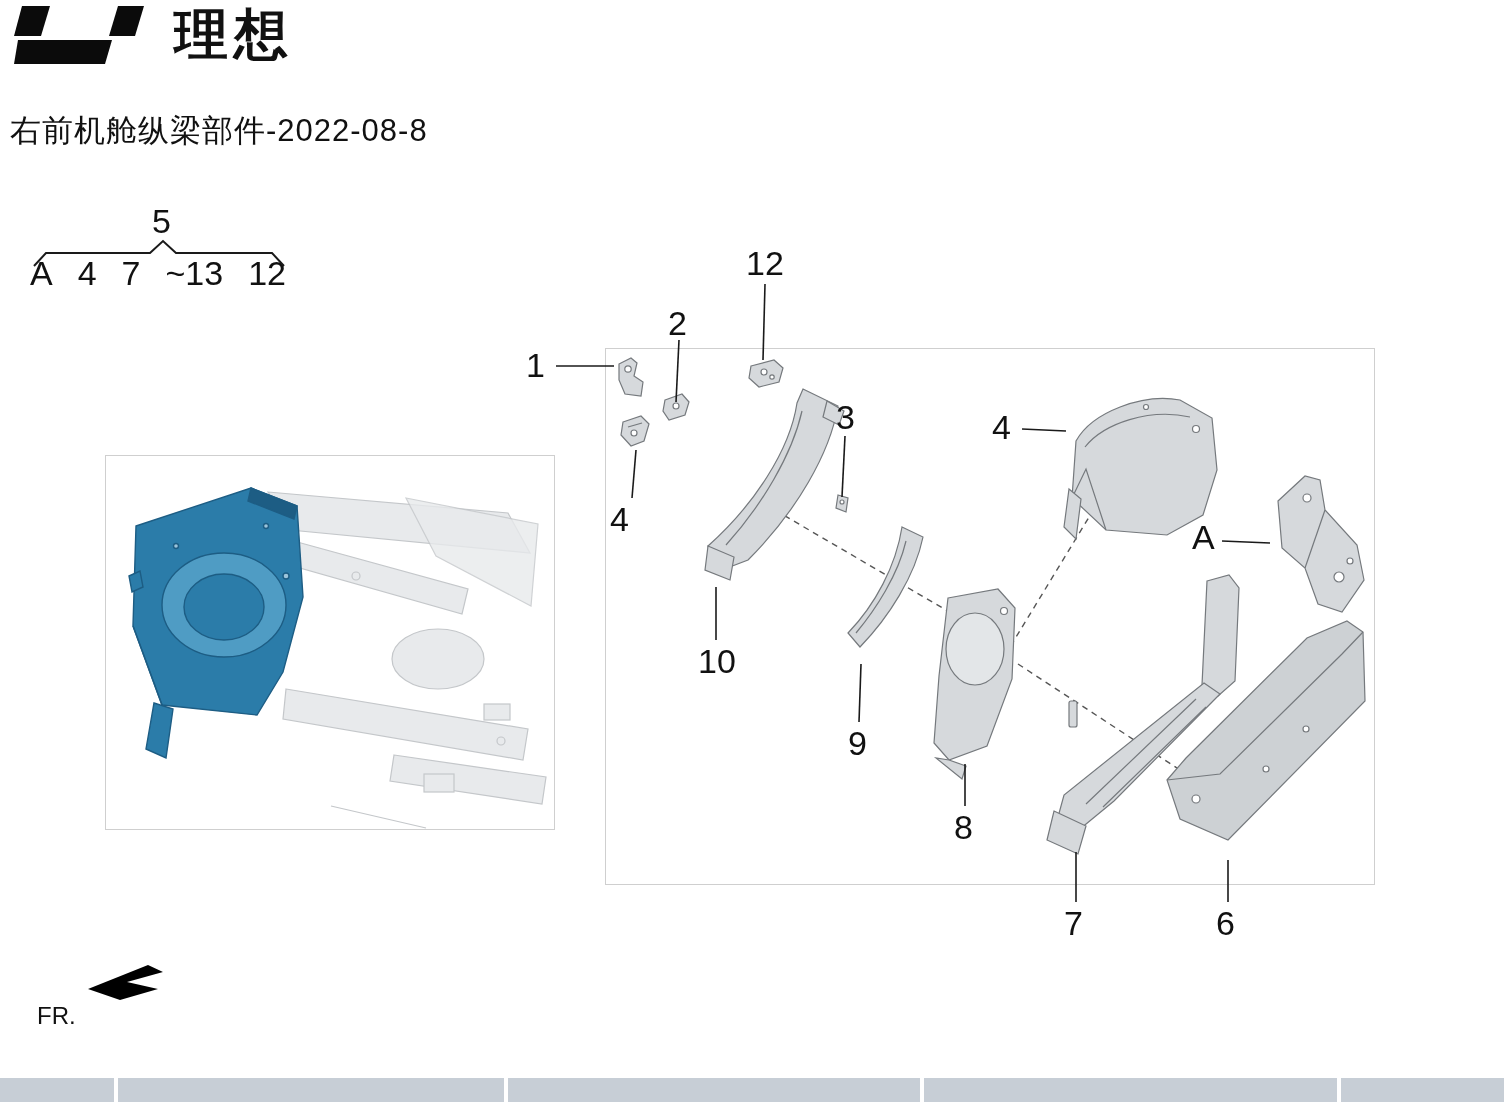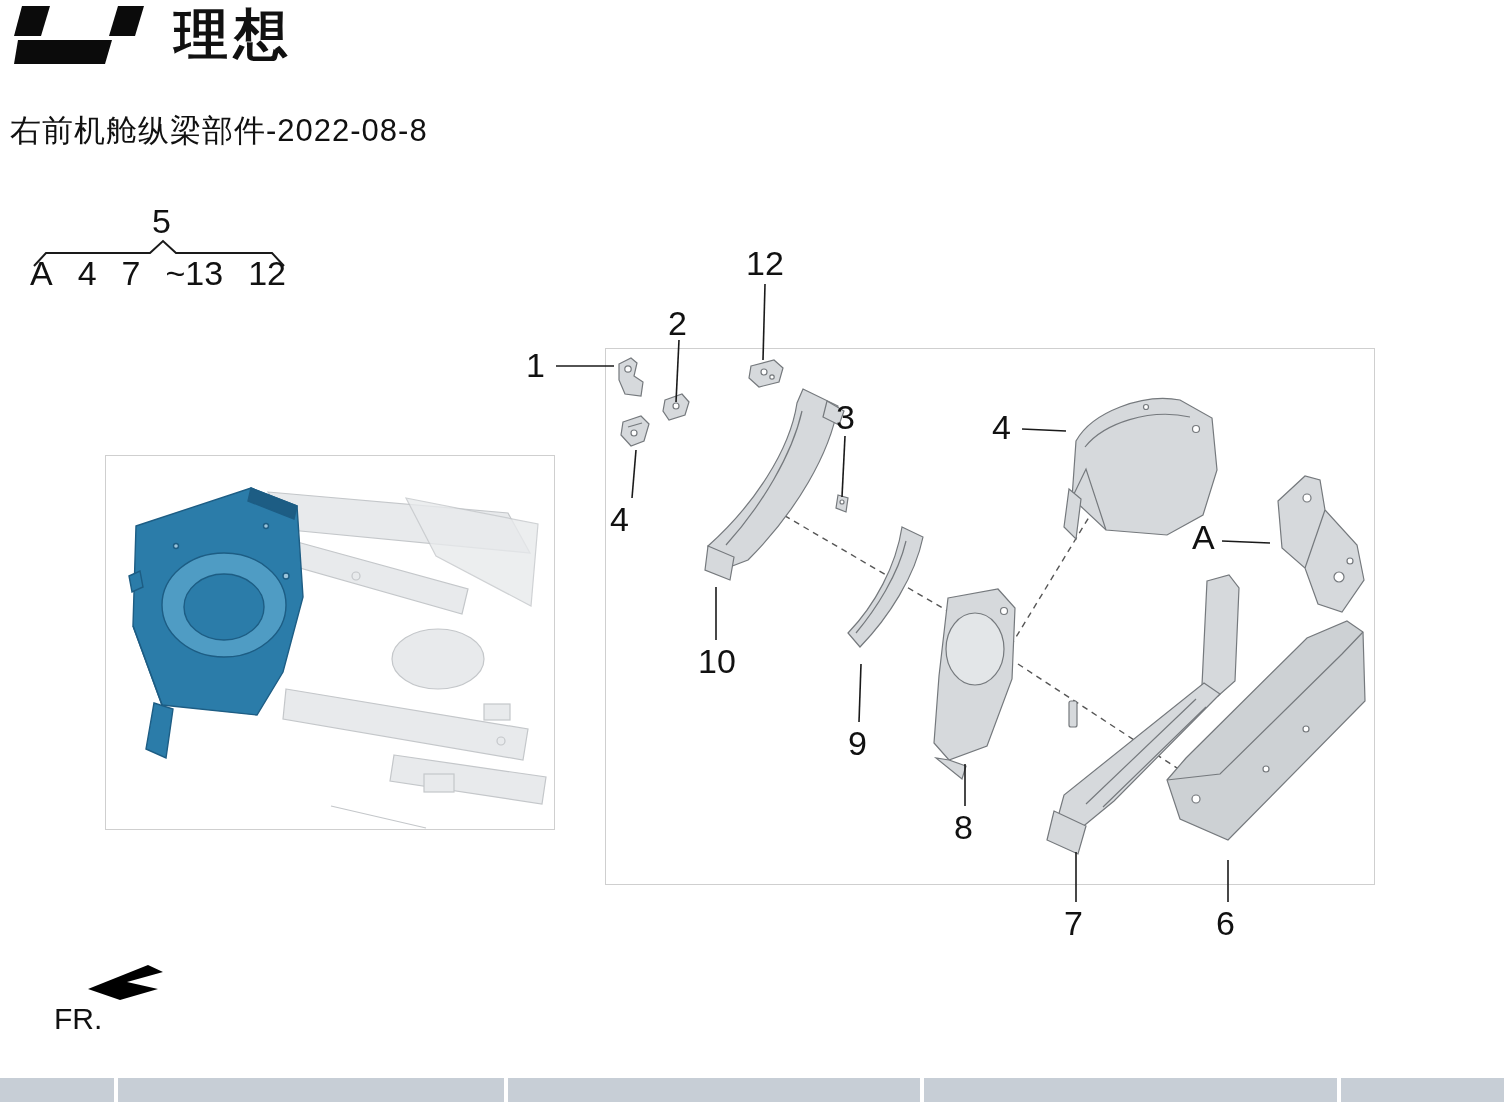--- a/index.html
+++ b/index.html
@@ -6,21 +6,21 @@
   html,body{width:1504px;height:1102px;background:#fff;position:relative;overflow:hidden;
     font-family:"Liberation Sans",sans-serif;color:#111}
   .panel{position:absolute;border:1px solid var(--box-border,#cfcfcf);background:#fff;overflow:hidden}
   .brand-row{position:absolute;left:14px;top:6px;display:flex;align-items:flex-start}
   .brand-name{font-size:54px;font-weight:700;letter-spacing:6px;margin-left:30px;line-height:1.05}
   .doc-title{position:absolute;left:10px;top:110px;font-size:31px;letter-spacing:1px}
   .lbl{position:absolute;font-size:34px;line-height:1;color:#111}
   .callout-group-label{position:absolute;left:152px;top:202px;font-size:34px}
   .callout-row{position:absolute;left:30px;top:256px;width:256px;display:flex;
     justify-content:space-between;font-size:34px;line-height:1}
-  .fr-label{position:absolute;left:54px;top:1002px;font-size:30px}
+  .fr-label{position:absolute;left:37px;top:1002px;font-size:24px}
   .overlay{position:absolute;left:0;top:0;pointer-events:none;z-index:5}
   .lbl{z-index:6}
   .footer-cell{position:absolute;top:1078px;height:24px;background:var(--footer,#c7ced6)}
 </style>
 </head>
 <body>
 
 <div class="brand-row">
   <svg width="130" height="58" viewBox="0 0 130 58">
     <polygon points="8,0 36,0 27,30 0,30" fill="#0b0b0b"></polygon>

